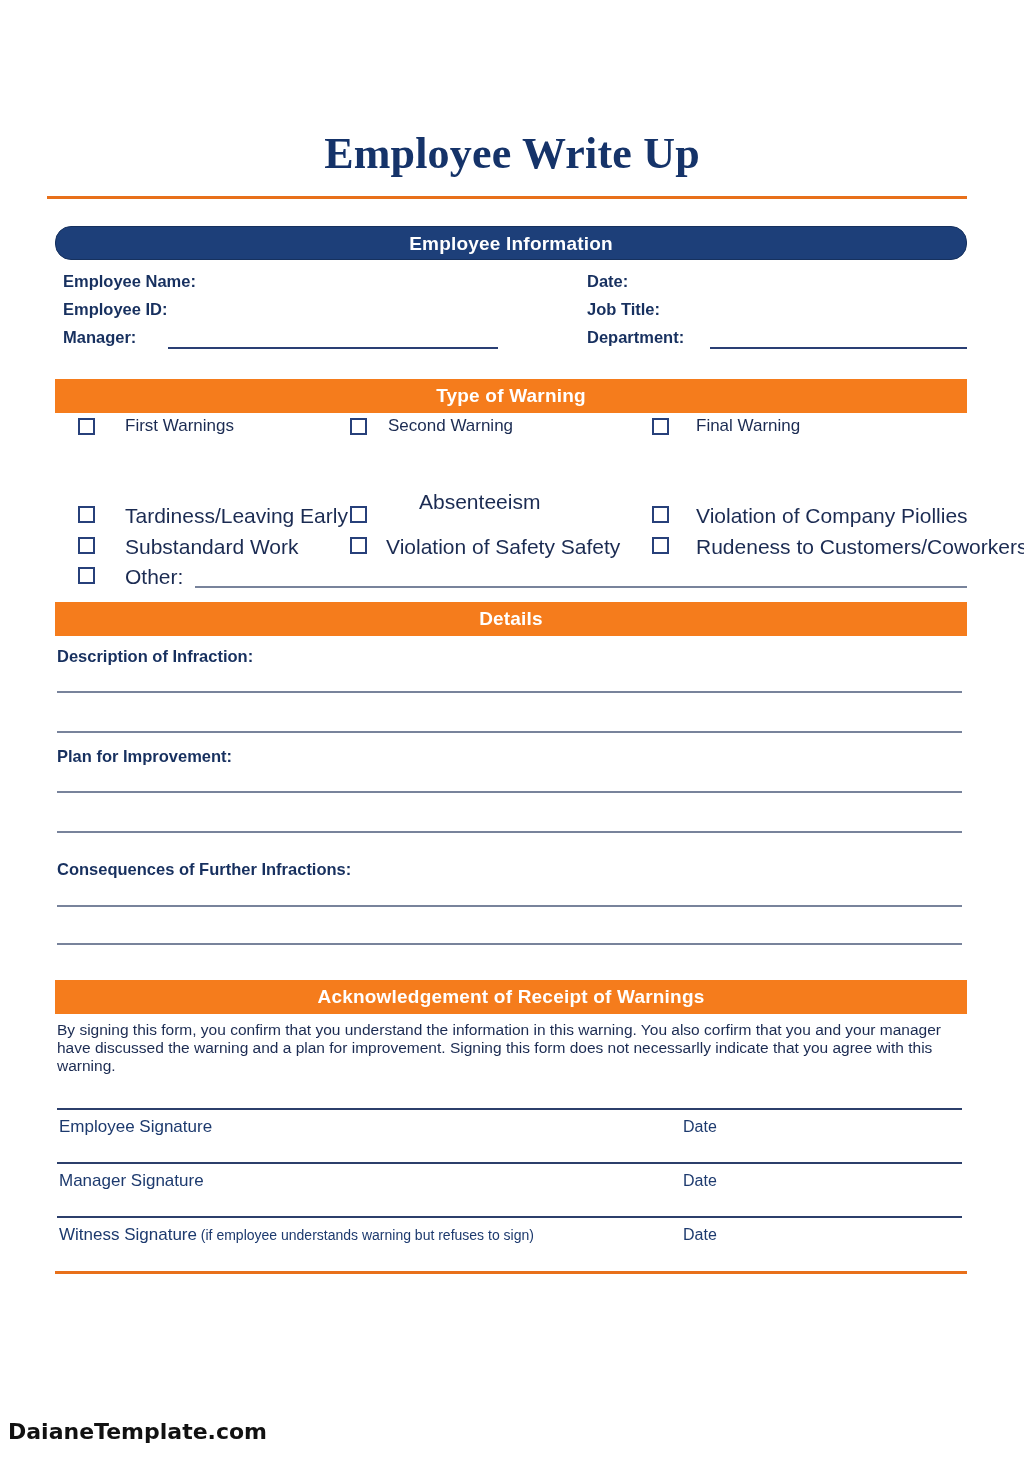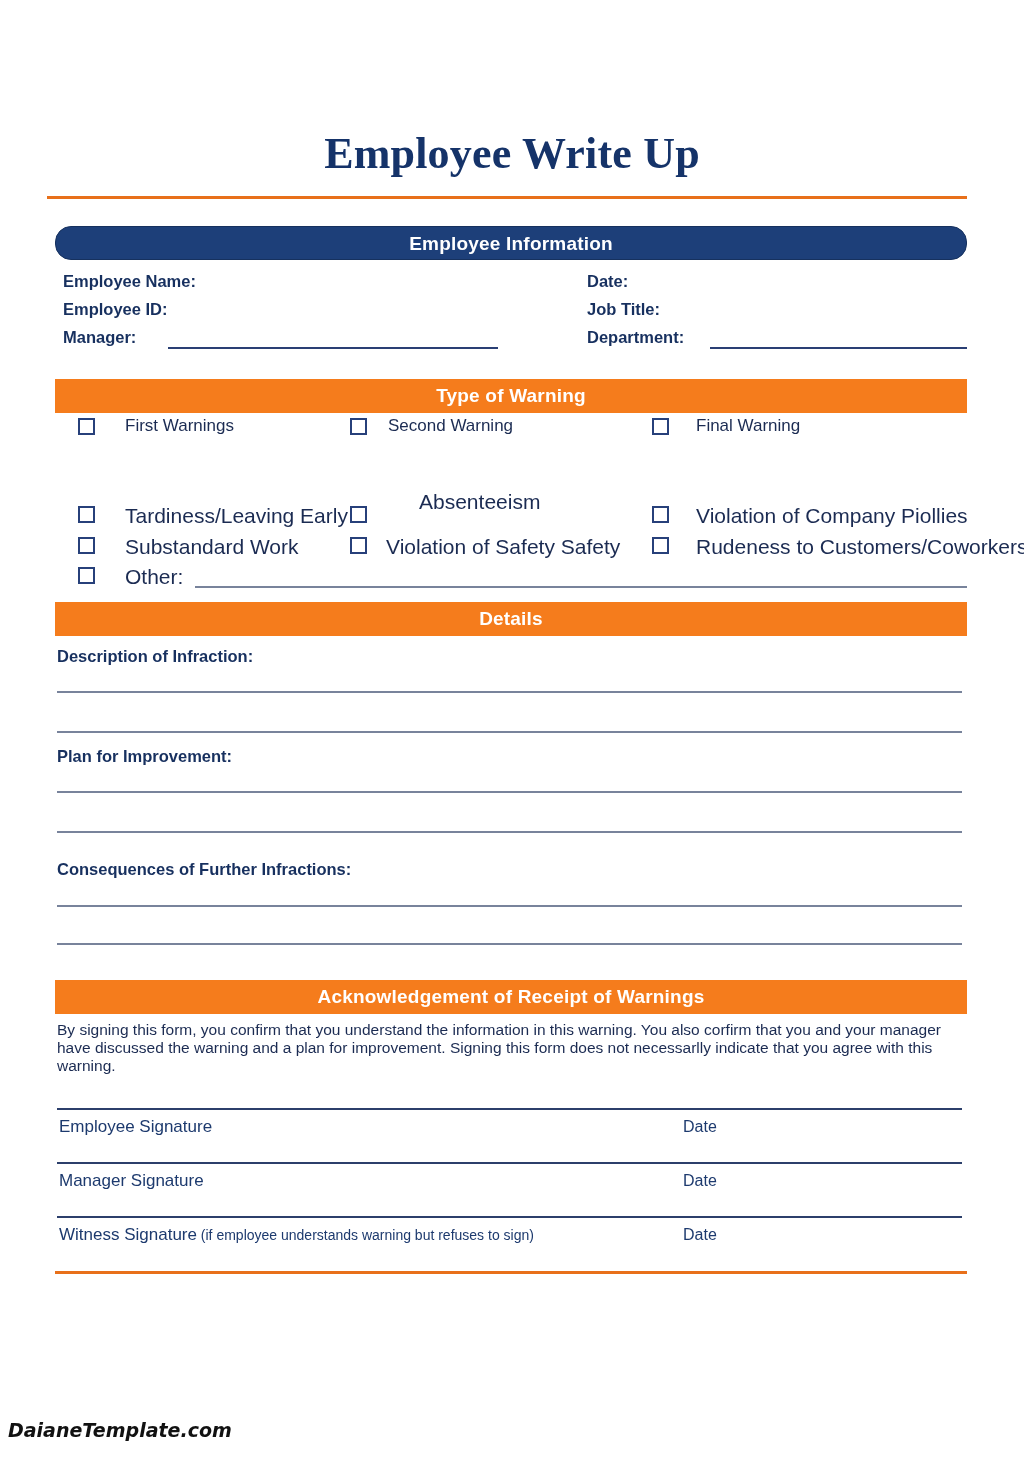--- a/index.html
+++ b/index.html
@@ -140,25 +140,24 @@
     left: 683px;
     font-size: 16px;
     color: #1d3a6e;
   }
 
   
   .footer {
     position: absolute;
     left: 8px;
     top: 1419px;
-    font-size: 19px;
+    font-size: 22px;
     font-weight: bold;
     color: #111111;
     font-family: "DejaVu Sans", sans-serif;
-    font-style: italic;
   }
 </style>
 </head>
 <body>
 
 <div class="page">
 
   <div class="title">Employee Write Up</div>
   <div class="rule-orange-top"></div>
 

